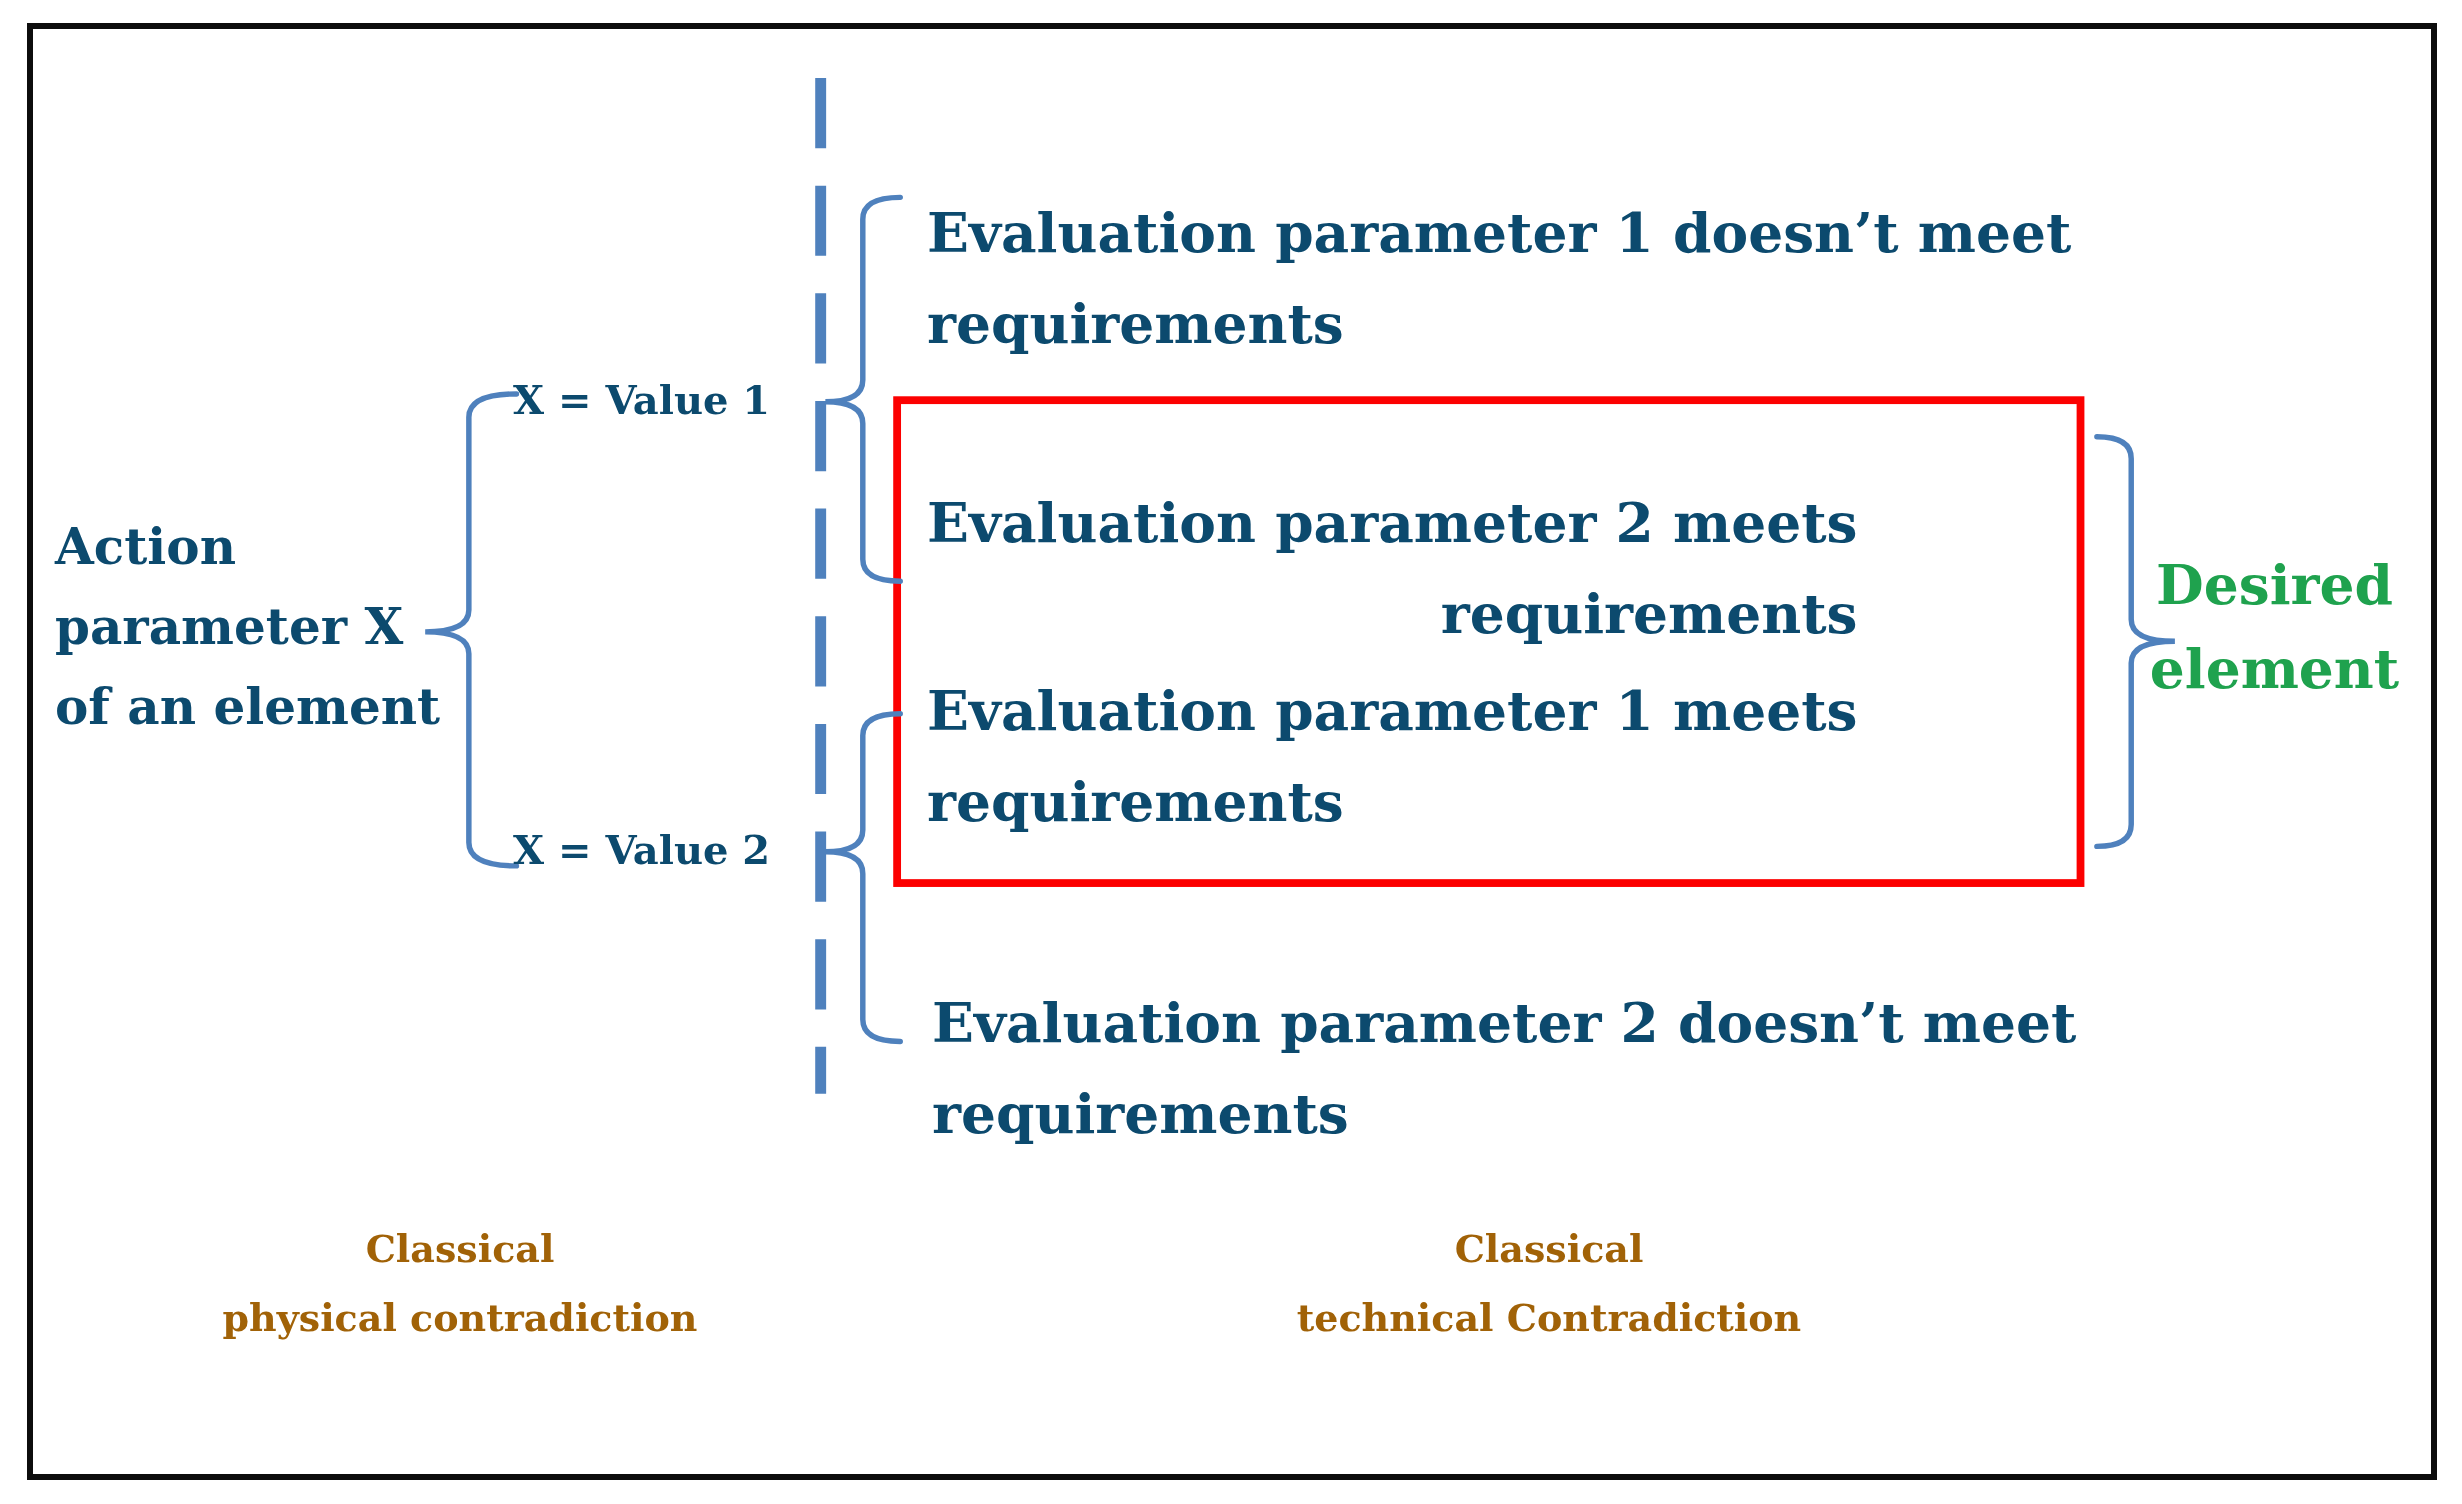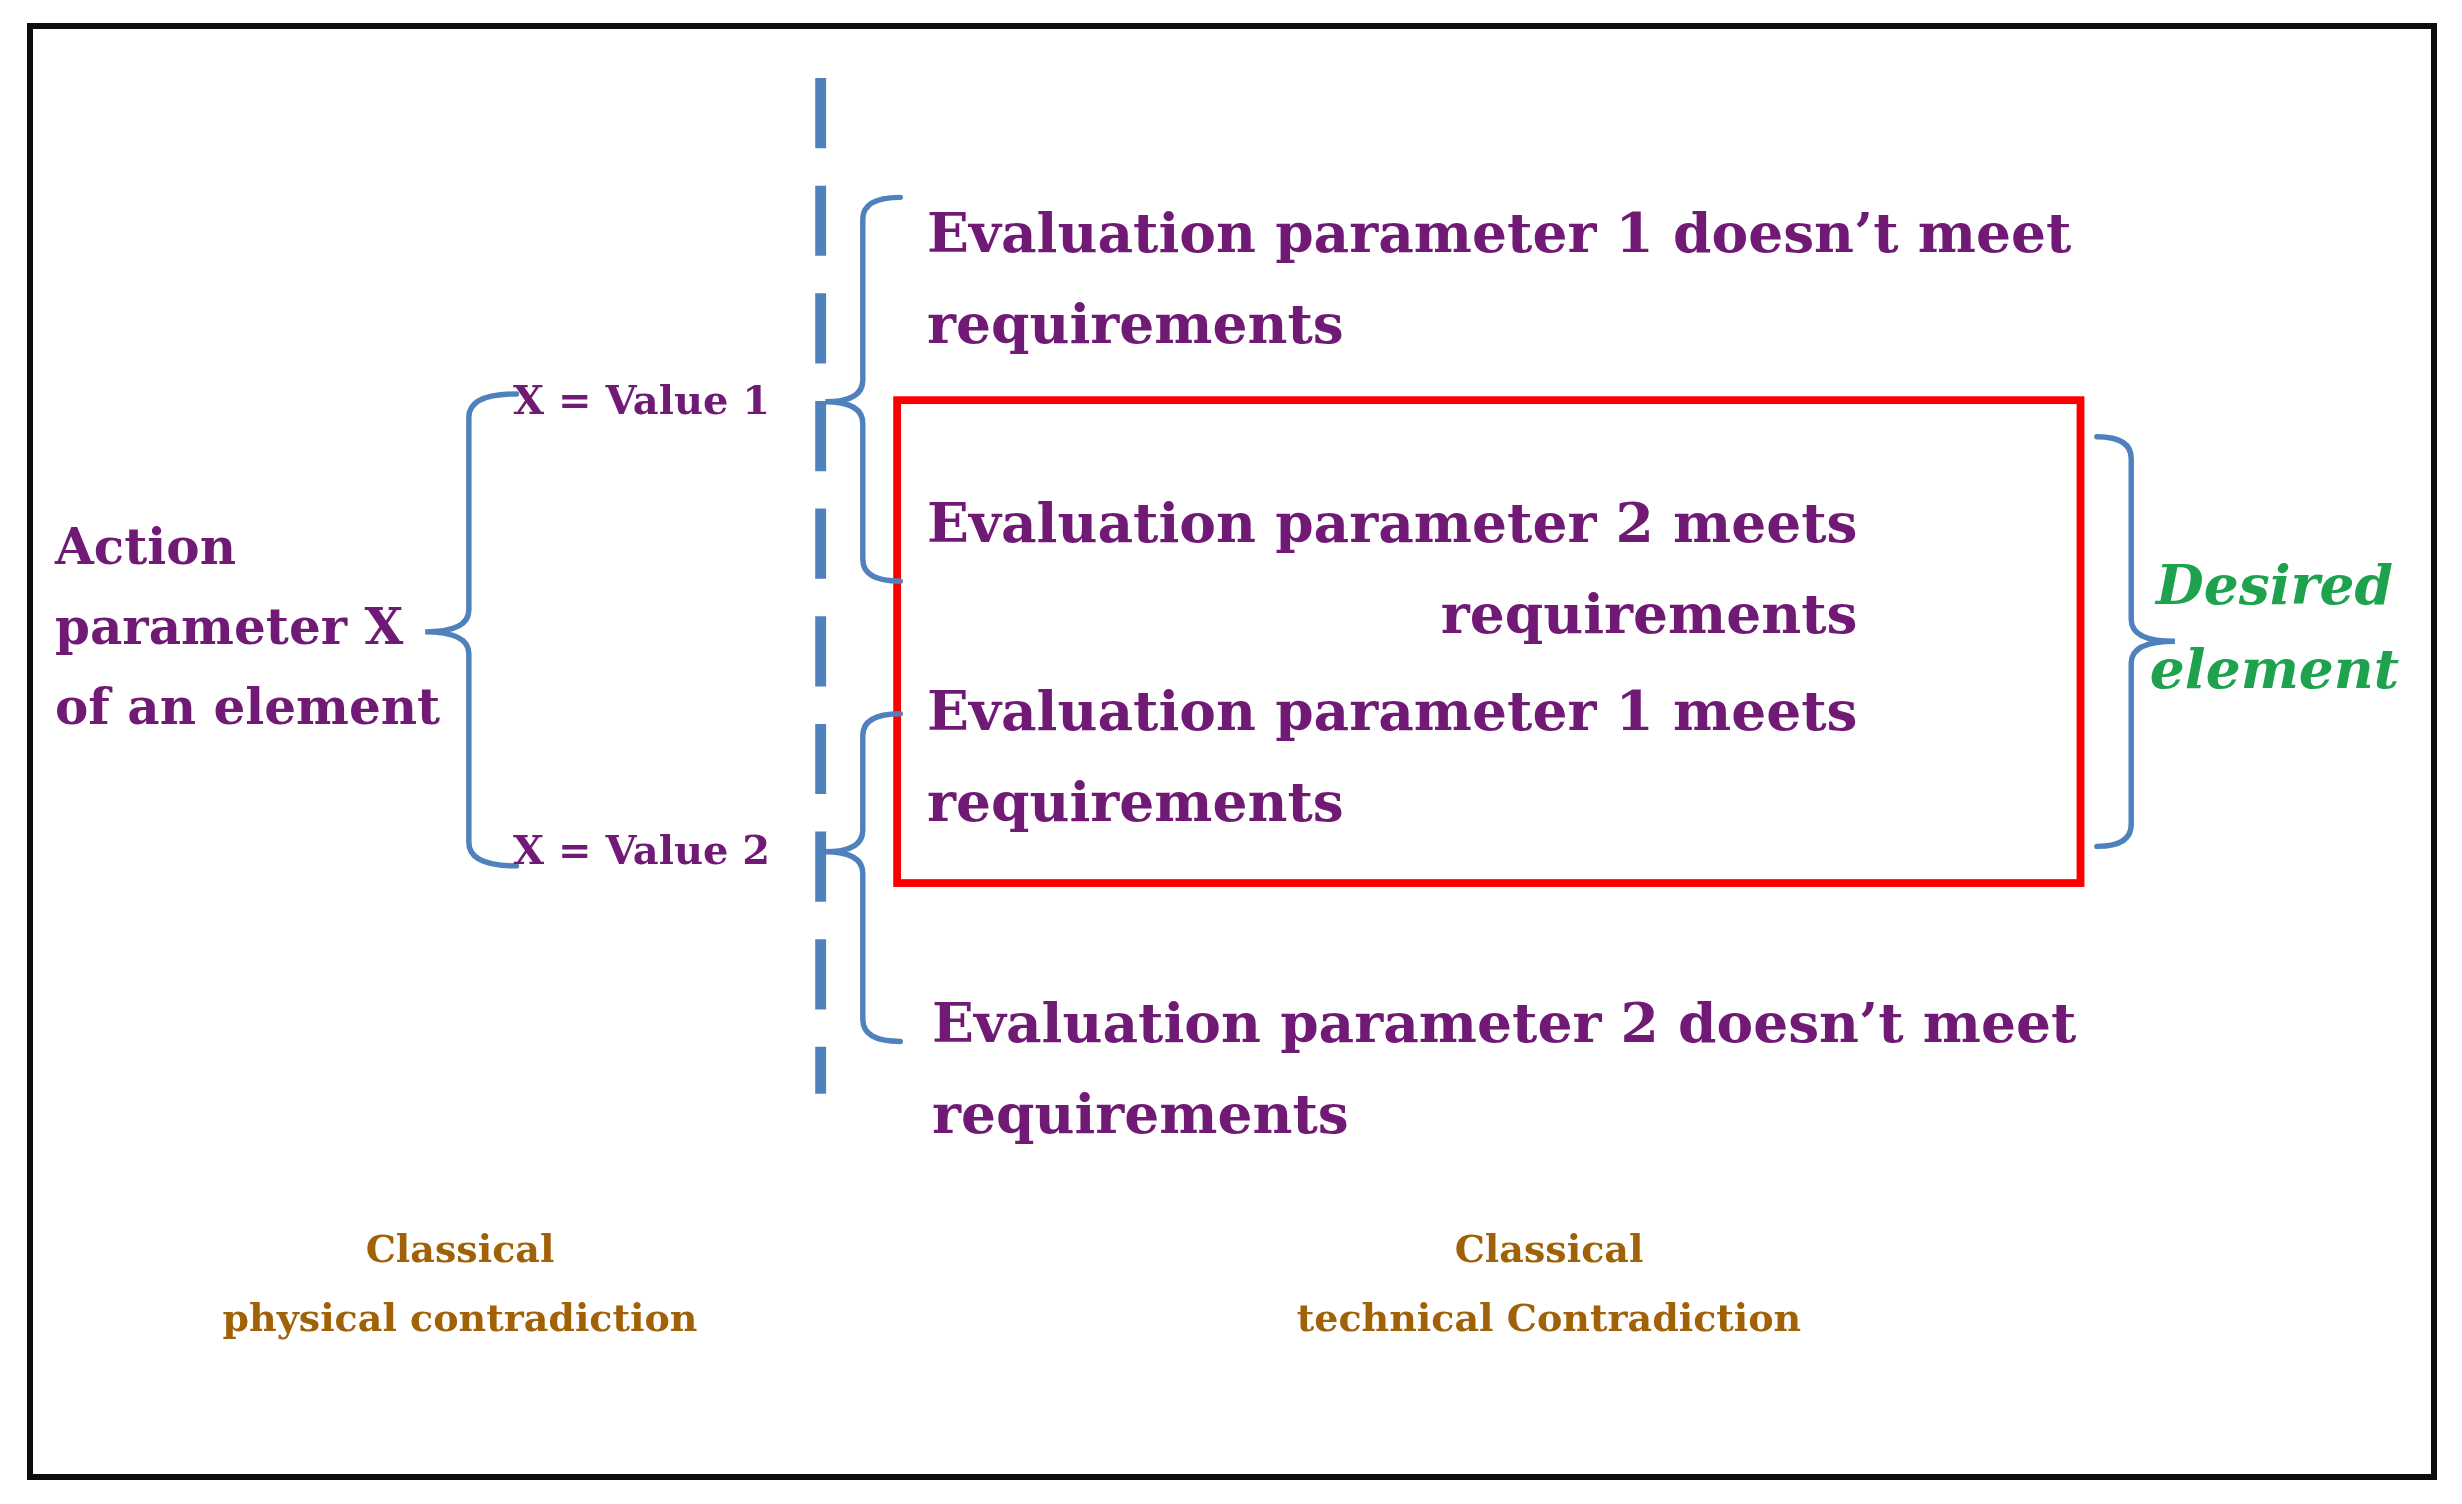--- a/index.html
+++ b/index.html
@@ -28,21 +28,21 @@
   svg.overlay {
     position: absolute;
     left: 0;
     top: 0;
     width: 2462px;
     height: 1504px;
   }
   .txt {
     position: absolute;
     font-weight: bold;
-    color: #701a75;
+    color: #0c4a6e;
     white-space: nowrap;
   }
   .action-label {
     left: 55px;
     top: 507px;
     width: 414px;
     font-size: 50px;
     line-height: 80px;
     text-align: left;
   }
@@ -57,21 +57,21 @@
   .eval span { display: block; }
   .desired {
     left: 2134px;
     top: 543px;
     width: 281px;
     font-size: 55px;
     line-height: 84px;
     text-align: center;
     color: #1fa24e;
   }
-  .desired span { display: block; font-style: italic; }
+  .desired span { display: block; }
   .bottom-label {
     top: 1214px;
     font-size: 38px;
     line-height: 69px;
     text-align: center;
     color: #a16207;
   }
   .bottom-label span { display: block; }
   .bottom-left { left: 187px; width: 546px; }
   .bottom-right { left: 1237px; width: 624px; }

